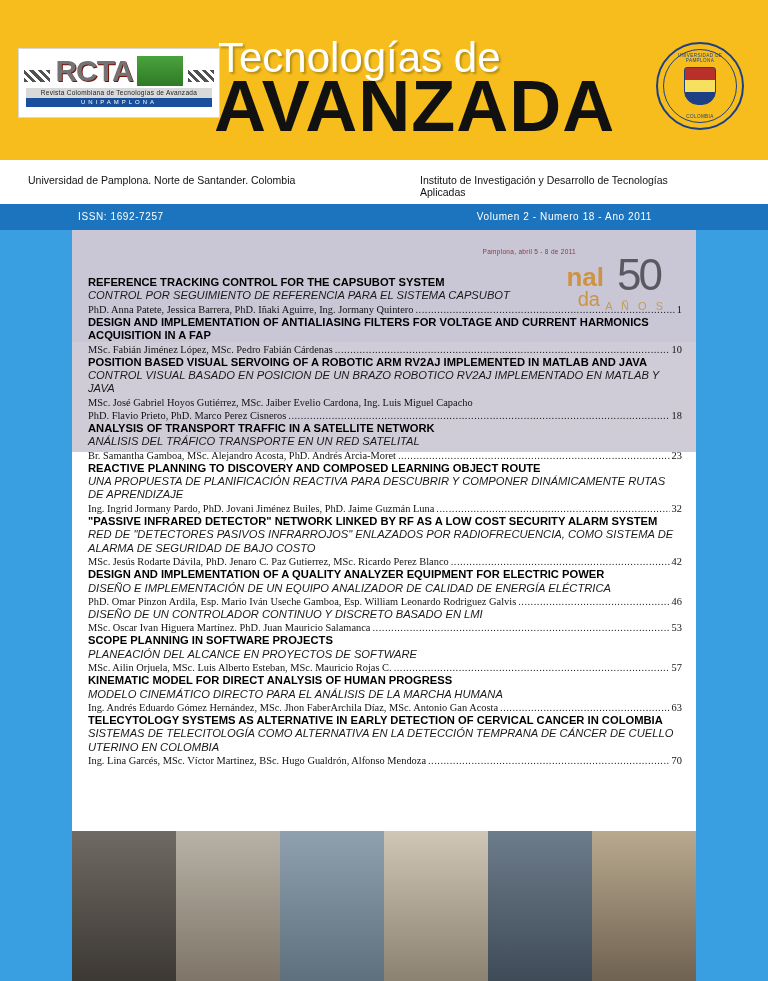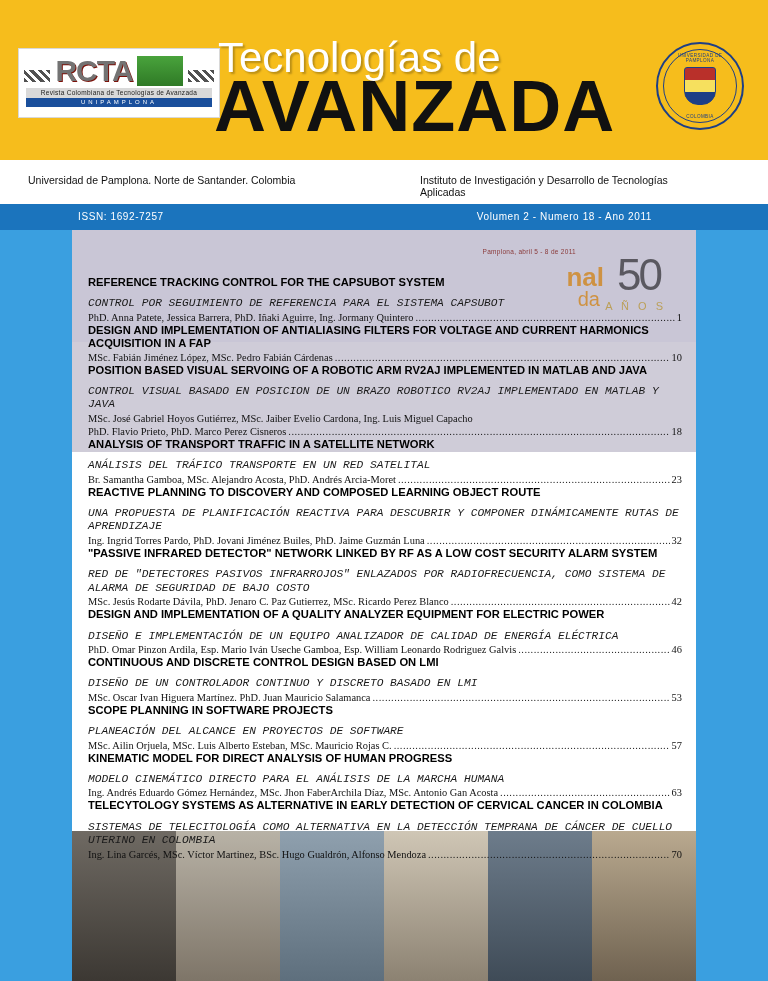--- a/index.html
+++ b/index.html
@@ -307,26 +307,25 @@
   }
   .entry { margin-bottom: 0px; }
   .e-title {
     font-family: "Liberation Sans", sans-serif;
     font-weight: bold;
     font-size: 11.2px;
     line-height: 13.4px;
     color: #000000;
   }
   .e-subtitle {
-    font-family: Liberation Mono, monospace;
+    font-family: Liberation Sans, sans-serif;
     font-style: italic;
     font-size: 11.2px;
     line-height: 13.4px;
     color: #1a1a1a;
-    margin-top: 8px;
   }
   .e-authors-row {
     display: flex;
     align-items: flex-end;
     font-family: "Liberation Serif", serif;
     font-size: 10.4px;
     line-height: 13px;
     color: #111111;
     white-space: nowrap;
     overflow: hidden;
@@ -443,21 +442,21 @@
         <span class="e-authors">Br. Samantha Gamboa, MSc. Alejandro Acosta, PhD. Andrés Arcia-Moret</span>
         <span class="e-dots">...................................................................................................................................................................</span>
         <span class="e-page">23</span>
       </div>
     </div>
 
     <div class="entry">
       <div class="e-title">REACTIVE PLANNING TO DISCOVERY AND COMPOSED LEARNING OBJECT ROUTE</div>
       <div class="e-subtitle">UNA PROPUESTA DE PLANIFICACIÓN REACTIVA PARA DESCUBRIR Y COMPONER DINÁMICAMENTE RUTAS DE APRENDIZAJE</div>
       <div class="e-authors-row">
-        <span class="e-authors">Ing. Ingrid Torres Pardo, PhD. Jovani Jiménez Builes, PhD. Jaime Guzmán Luna</span>
+        <span class="e-authors">Ing. Ingrid Jormany Pardo, PhD. Jovani Jiménez Builes, PhD. Jaime Guzmán Luna</span>
         <span class="e-dots">...................................................................................................................................................................</span>
         <span class="e-page">32</span>
       </div>
     </div>
 
     <div class="entry">
       <div class="e-title">"PASSIVE INFRARED DETECTOR" NETWORK LINKED BY RF AS A LOW COST SECURITY ALARM SYSTEM</div>
       <div class="e-subtitle">RED DE "DETECTORES PASIVOS INFRARROJOS" ENLAZADOS POR RADIOFRECUENCIA, COMO SISTEMA DE ALARMA DE SEGURIDAD DE BAJO COSTO</div>
       <div class="e-authors-row">
         <span class="e-authors">MSc. Jesús Rodarte Dávila, PhD. Jenaro C. Paz Gutierrez, MSc. Ricardo Perez Blanco</span>
@@ -470,21 +469,20 @@
       <div class="e-title">DESIGN AND IMPLEMENTATION OF A QUALITY ANALYZER EQUIPMENT FOR ELECTRIC POWER</div>
       <div class="e-subtitle">DISEÑO E IMPLEMENTACIÓN DE UN EQUIPO ANALIZADOR DE CALIDAD DE ENERGÍA ELÉCTRICA</div>
       <div class="e-authors-row">
         <span class="e-authors">PhD. Omar Pinzon Ardila, Esp. Mario Iván Useche Gamboa, Esp. William Leonardo Rodriguez Galvis</span>
         <span class="e-dots">...................................................................................................................................................................</span>
         <span class="e-page">46</span>
       </div>
     </div>
 
     <div class="entry">
-      <div class="e-title">CONTINUOUS AND DISCRETE CONTROL DESIGN BASED ON LMI</div>
       <div class="e-subtitle">DISEÑO DE UN CONTROLADOR CONTINUO Y DISCRETO BASADO EN LMI</div>
       <div class="e-authors-row">
         <span class="e-authors">MSc. Oscar Ivan Higuera Martínez. PhD. Juan Mauricio Salamanca</span>
         <span class="e-dots">...................................................................................................................................................................</span>
         <span class="e-page">53</span>
       </div>
     </div>
 
     <div class="entry">
       <div class="e-title">SCOPE PLANNING IN SOFTWARE PROJECTS</div>

